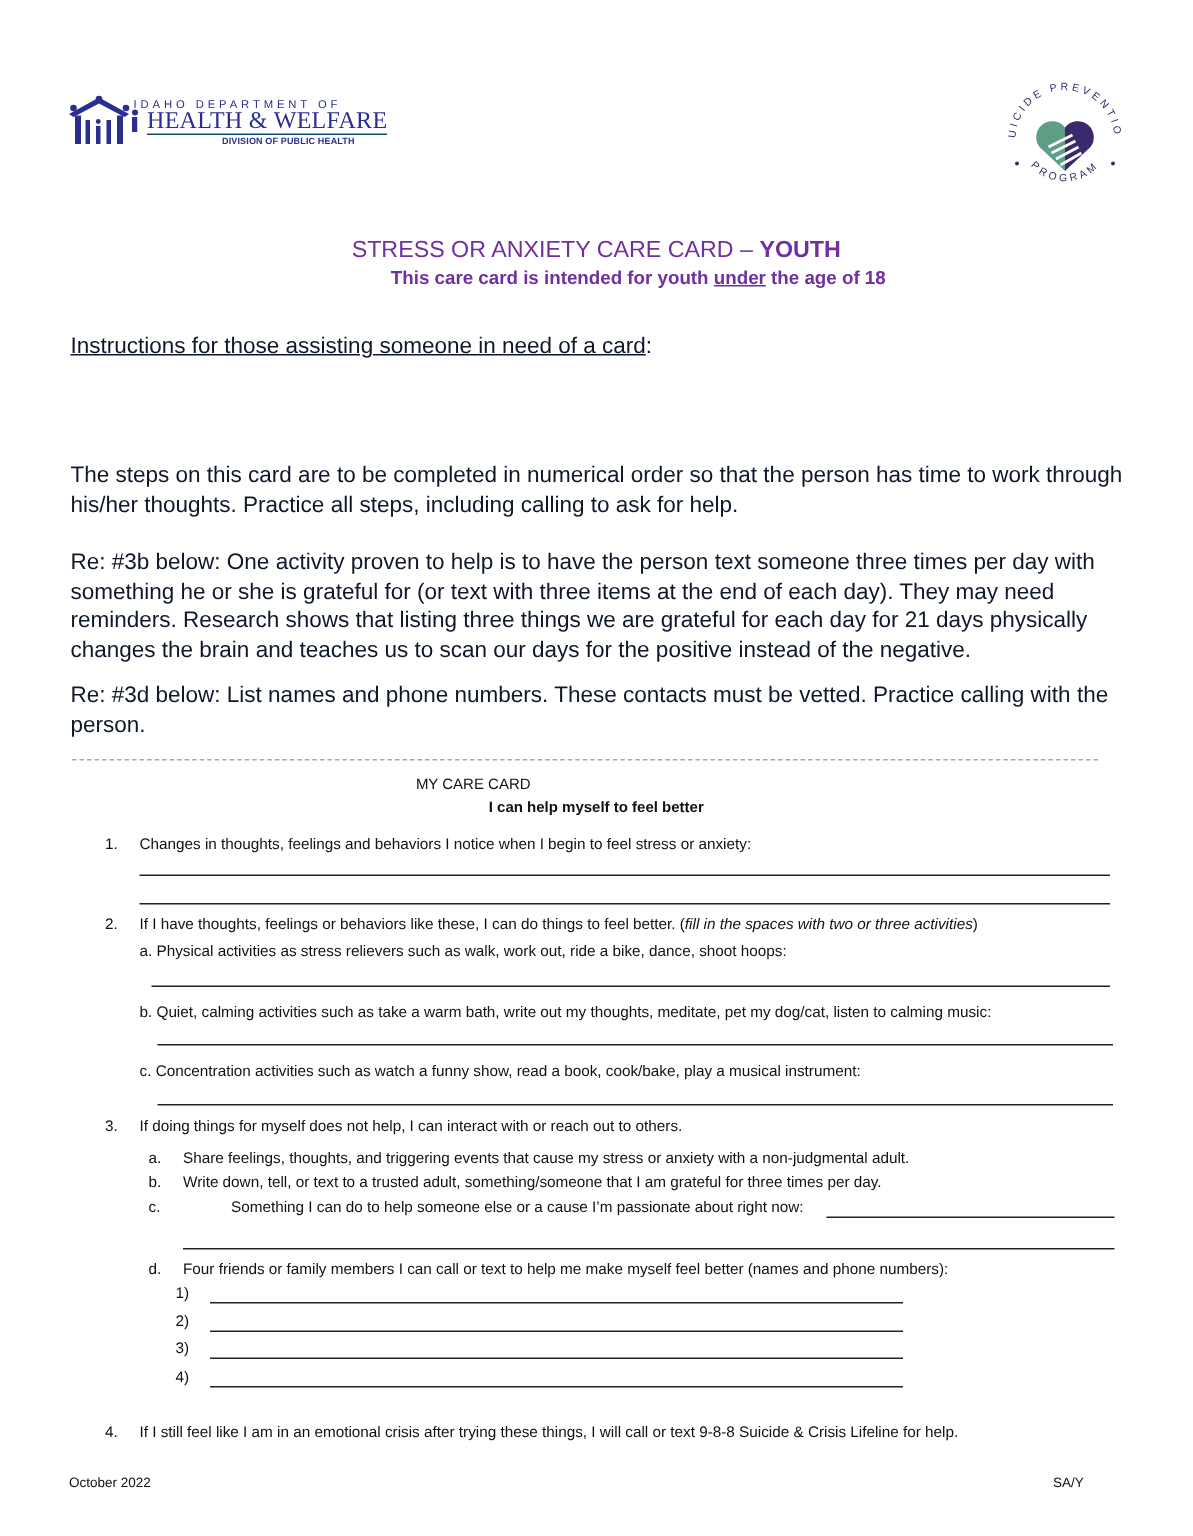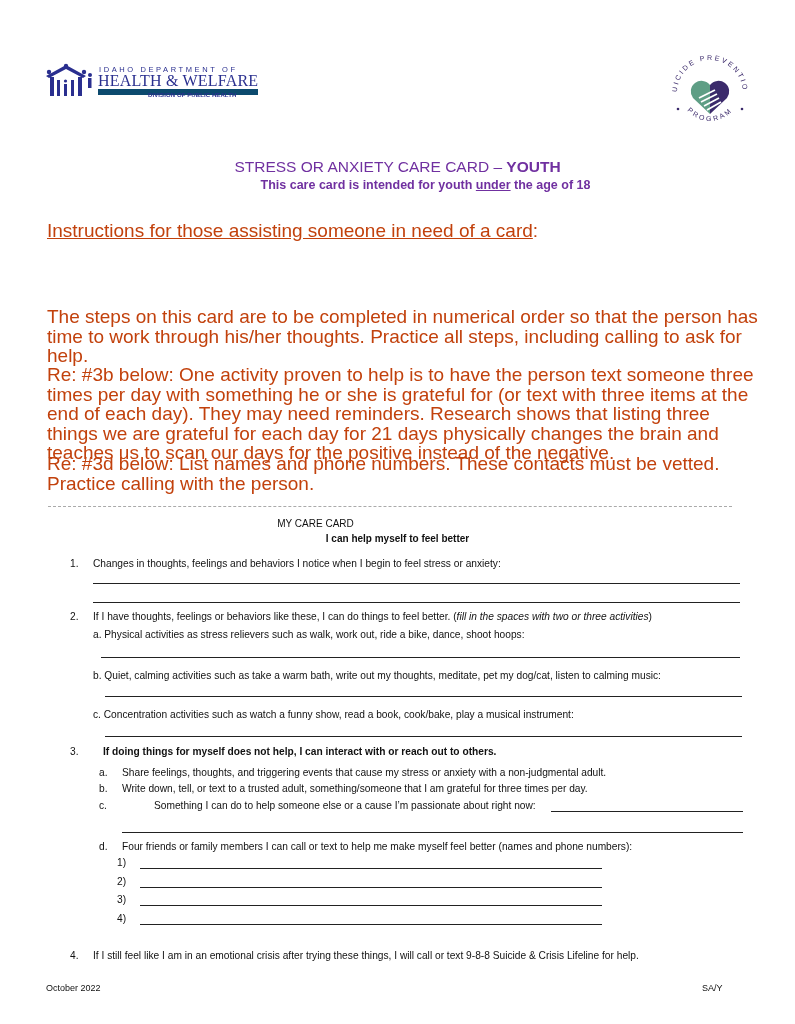--- a/index.html
+++ b/index.html
@@ -2,31 +2,31 @@
 <html><head>
 <meta charset="utf-8">
 <style>
   html, body { margin:0; padding:0; background:#ffffff; }
   body { width:795px; height:1024px; position:relative; overflow:hidden;
          font-family:"Liberation Sans", sans-serif; color:#111; }
   .abs { position:absolute; }
   
   .idhw { left:44px; top:62px; width:220px; height:40px; }
   .idhw svg { position:absolute; left:0; top:0; }
-  .idhw .t1 { position:absolute; left:55px; top:3px; font-size:7.5px; letter-spacing:2.6px; color:#2a2f8f; font-family:"Liberation Sans", sans-serif; }
-  .idhw .t2 { position:absolute; left:54px; top:11px; font-size:16px; color:#2a2f8f; font-family:"Liberation Serif", serif; letter-spacing:0.2px; white-space:nowrap; border-bottom:6px solid #0c4a6e; line-height:16px; }
+  .idhw .t1 { position:absolute; left:45px; top:3px; font-size:7.5px; letter-spacing:2.6px; color:#2a2f8f; font-family:"Liberation Sans", sans-serif; }
+  .idhw .t2 { position:absolute; left:54px; top:11px; font-size:16px; color:#2a2f8f; font-family:"Liberation Serif", serif; letter-spacing:0.2px; white-space:nowrap; border-bottom:1px solid #0c4a6e; line-height:16px; }
   .idhw .t3 { position:absolute; left:104px; top:30px; font-size:6px; color:#2a2f8f; font-weight:bold; letter-spacing:0.1px; white-space:nowrap; }
   .spp { left:655px; top:38px; width:110px; height:110px; }
   
   .title { left:0; width:795px; top:158px; text-align:center; font-size:15.5px; color:#7030a0; }
   .title b { font-weight:bold; }
   .subtitle { left:0; width:795px; top:178px; text-align:center; font-size:12.5px; color:#7030a0; font-weight:bold;padding-left:28px; }
   .subtitle u { text-decoration:underline; }
   
-  .para { left:47px; width:712px; font-size:19px; line-height:19.5px; color:#c2410c; }
+  .para { left:47px; width:712px; font-size:15px; line-height:19.5px; color:#0f172a; }
   .u { text-decoration:underline; }
   .cutline { left:48px; width:684px; top:506px; border-top:1px dashed #aaa; }
   
   .cardtitle { left:0; width:631px; top:518px; text-align:center; font-size:10px; }
   .cardsub { left:0; width:795px; top:533px; text-align:center; font-size:10px; font-weight:bold; }
   .num { position:absolute; left:70px; font-size:10.2px; }
   .line { position:absolute; border-top:1px solid #222; height:0; }
   .lbl { position:absolute; font-size:10.2px; white-space:nowrap; }
   .footer { font-size:9px; }
 </style>
@@ -100,21 +100,21 @@
 <span class="num" style="top:611px;">2.</span>
 <span class="lbl" style="left:93px; top:611px;"><span>If I have thoughts, feelings or behaviors like these, I can do things to feel better.  (</span><i>fill in the spaces with two or three activities</i><span>)</span></span>
 <span class="lbl" style="left:93px; top:629px;">a. Physical activities as stress relievers such as walk, work out, ride a bike, dance, shoot hoops:</span>
 <div class="line" style="left:101px; width:639px; top:657px;"></div>
 <span class="lbl" style="left:93px; top:670px;">b. Quiet, calming activities such as take a warm bath, write out my thoughts, meditate, pet my dog/cat, listen to calming music:</span>
 <div class="line" style="left:105px; width:637px; top:696px;"></div>
 <span class="lbl" style="left:93px; top:709px;">c. Concentration activities such as watch a funny show, read a book, cook/bake, play a musical instrument:</span>
 <div class="line" style="left:105px; width:637px; top:736px;"></div>
 
 <span class="num" style="top:746px;">3.</span>
-<span class="lbl" style="left:103px; top:746px;font-weight:bold;">If doing things for myself does not help, I can interact with or reach out to others.</span>
+<span class="lbl" style="left:93px; top:746px;">If doing things for myself does not help, I can interact with or reach out to others.</span>
 <span class="lbl" style="left:99px; top:767px;">a.</span>
 <span class="lbl" style="left:122px; top:767px;">Share feelings, thoughts, and triggering events that cause my stress or anxiety with a non-judgmental adult.</span>
 <span class="lbl" style="left:99px; top:783px;">b.</span>
 <span class="lbl" style="left:122px; top:783px;">Write down, tell, or text to a trusted adult, something/someone that I am grateful for three times per day.</span>
 <span class="lbl" style="left:99px; top:800px;">c.</span>
 <span class="lbl" style="left:122px; top:800px;margin-left:32px;">Something I can do to help someone else or a cause I’m passionate about right now:</span>
 <div class="line" style="left:551px; width:192px; top:811px;"></div>
 <div class="line" style="left:122px; width:621px; top:832px;"></div>
 <span class="lbl" style="left:99px; top:841px;">d.</span>
 <span class="lbl" style="left:122px; top:841px;">Four friends or family members I can call or text to help me make myself feel better (names and phone numbers):</span>

